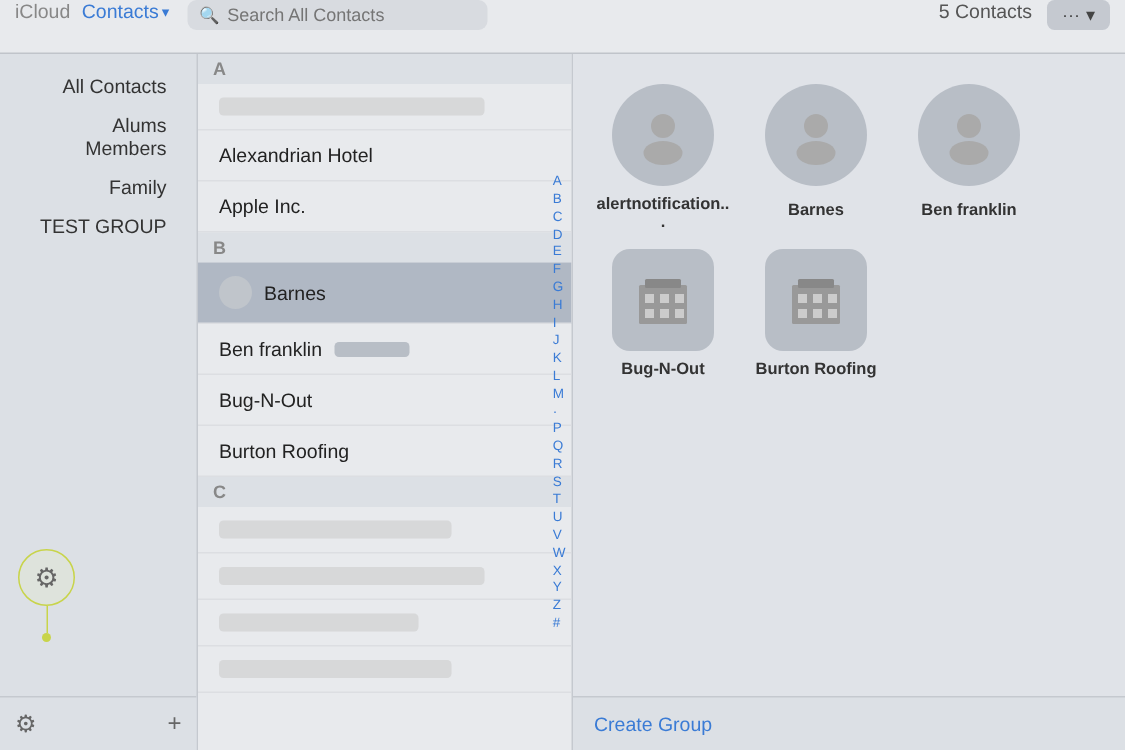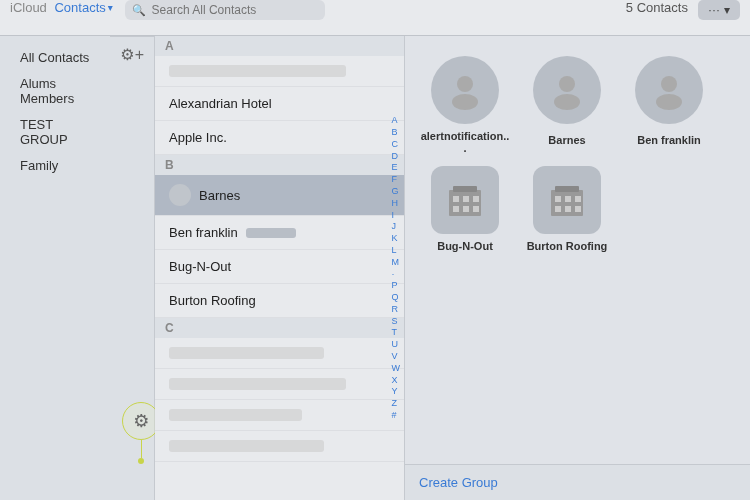--- a/index.html
+++ b/index.html
@@ -76,26 +76,27 @@
 
     
     .main {
       display: flex;
       flex: 1;
       overflow: hidden;
     }
 
     
     .sidebar {
-      width: 155px;
+      width: 132px;
       background: #dce0e5;
       border-right: 1px solid #c5c9cf;
       display: flex;
-      flex-direction: row;
+      flex-direction: column;
       flex-shrink: 0;
+      text-align: right;
     }
     .sidebar-list {
       flex: 1;
       overflow-y: auto;
       padding: 8px 0;
     }
     .sidebar-item {
       padding: 5px 14px;
       font-size: 13px;
       color: #333;
@@ -315,22 +316,22 @@
     <span>▾</span>
   </button>
 </div>
 
 <div class="main">
 
   <div class="sidebar">
     <div class="sidebar-list">
       <div class="sidebar-item">All Contacts</div>
       <div class="sidebar-item">Alums Members</div>
+      <div class="sidebar-item">Family</div>
       <div class="sidebar-item">TEST GROUP</div>
-      <div class="sidebar-item">Family</div>
     </div>
 
     <div class="gear-container">
       <div class="gear-badge">
         <div class="gear-circle">⚙</div>
         <div class="gear-line"></div>
         <div class="gear-dot"></div>
       </div>
     </div>
 

